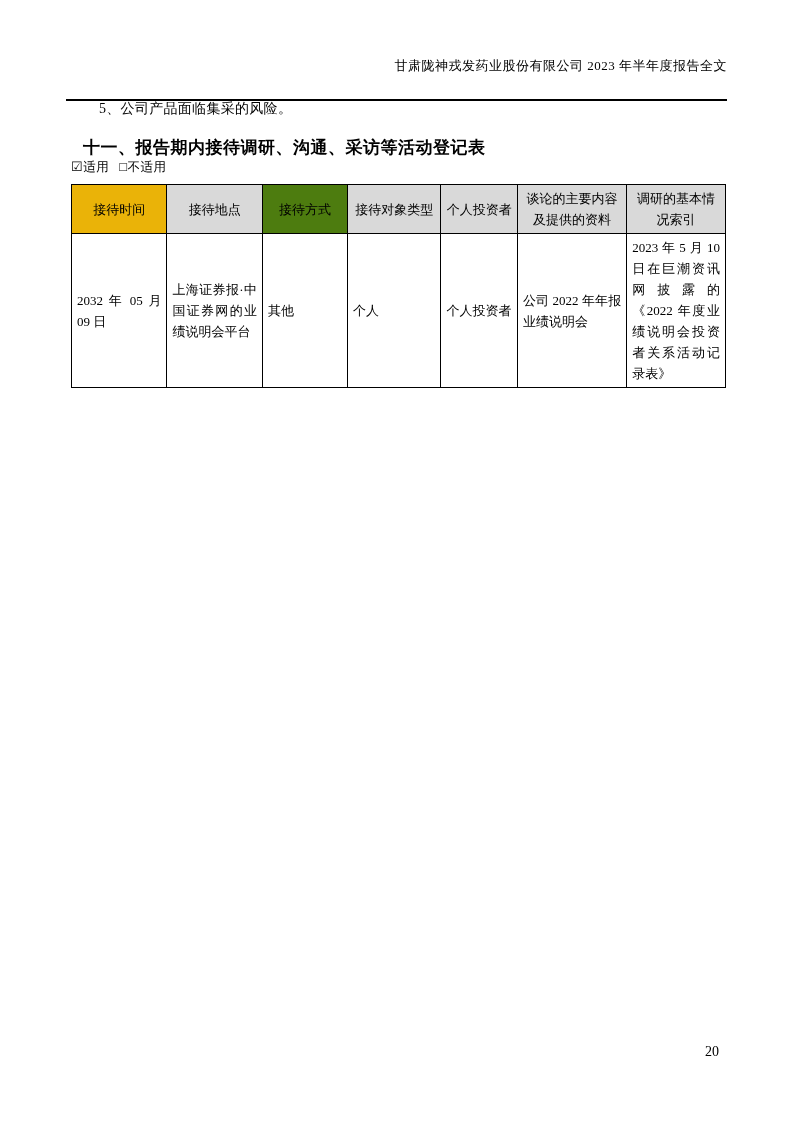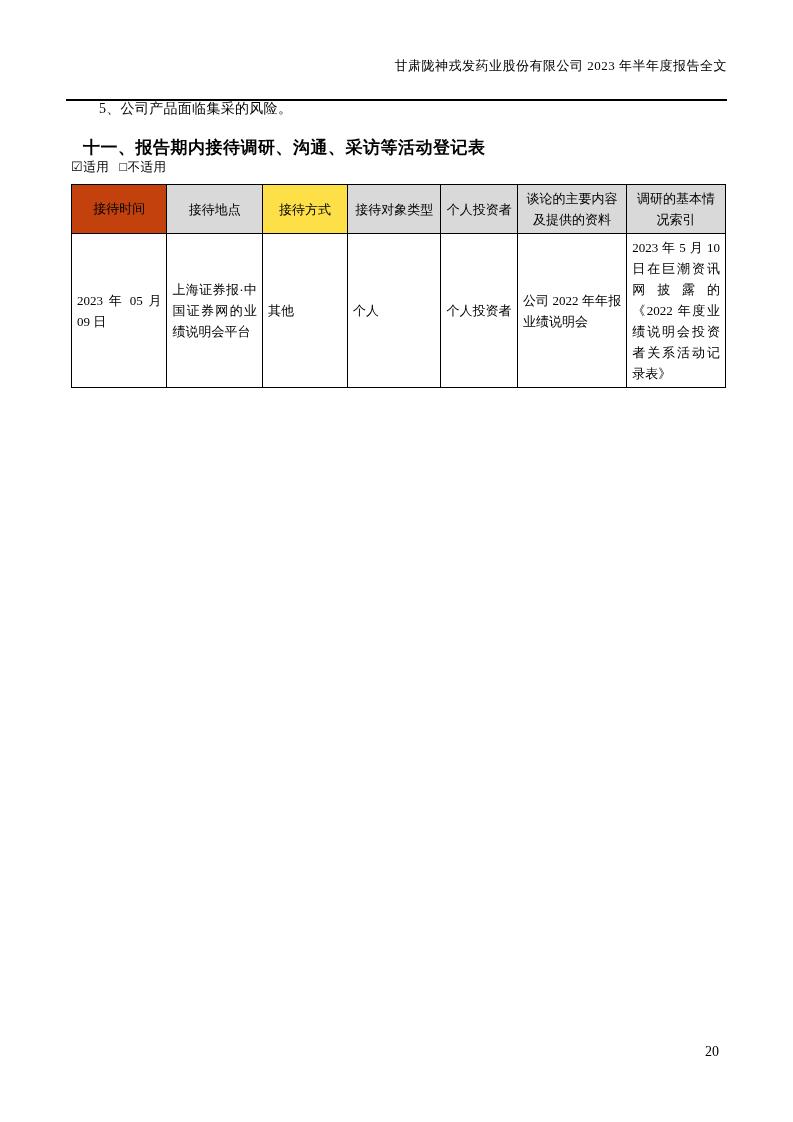--- a/index.html
+++ b/index.html
@@ -102,32 +102,32 @@
 
     <h2 class="section-heading">十一、报告期内接待调研、沟通、采访等活动登记表</h2>
 
     <div class="applicable-line">
       <span class="chk">☑</span><span>适用</span><span class="gap"></span><span class="chk">□</span><span>不适用</span>
     </div>
 
     <table class="activity-table">
       <thead>
         <tr>
-          <th class="col-time" style="background: #c2410c; font-family: Liberation Mono, monospace;">接待时间</th>
+          <th class="col-time" style="background: #eab308;">接待时间</th>
           <th class="col-place" style="background: rgb(217, 217, 217);">接待地点</th>
-          <th class="col-way" style="background: #fde047;">接待方式</th>
+          <th class="col-way" style="background: #4d7c0f;">接待方式</th>
           <th class="col-type" style="background: rgb(217, 217, 217);">接待对象类型</th>
           <th class="col-target" style="background: rgb(217, 217, 217);">个人投资者</th>
           <th class="col-topic" style="background: rgb(217, 217, 217);">谈论的主要内容及提供的资料</th>
           <th class="col-index" style="background: rgb(217, 217, 217);">调研的基本情况索引</th>
         </tr>
       </thead>
       <tbody>
         <tr>
-          <td>2023 年 05 月 09 日</td>
+          <td>2032 年 05 月 09 日</td>
           <td>上海证券报·中国证券网的业绩说明会平台</td>
           <td>其他</td>
           <td>个人</td>
           <td>个人投资者</td>
           <td>公司 2022 年年报业绩说明会</td>
           <td>2023 年 5 月 10 日在巨潮资讯网披露的《2022 年度业绩说明会投资者关系活动记录表》</td>
         </tr>
       </tbody>
     </table>
 

